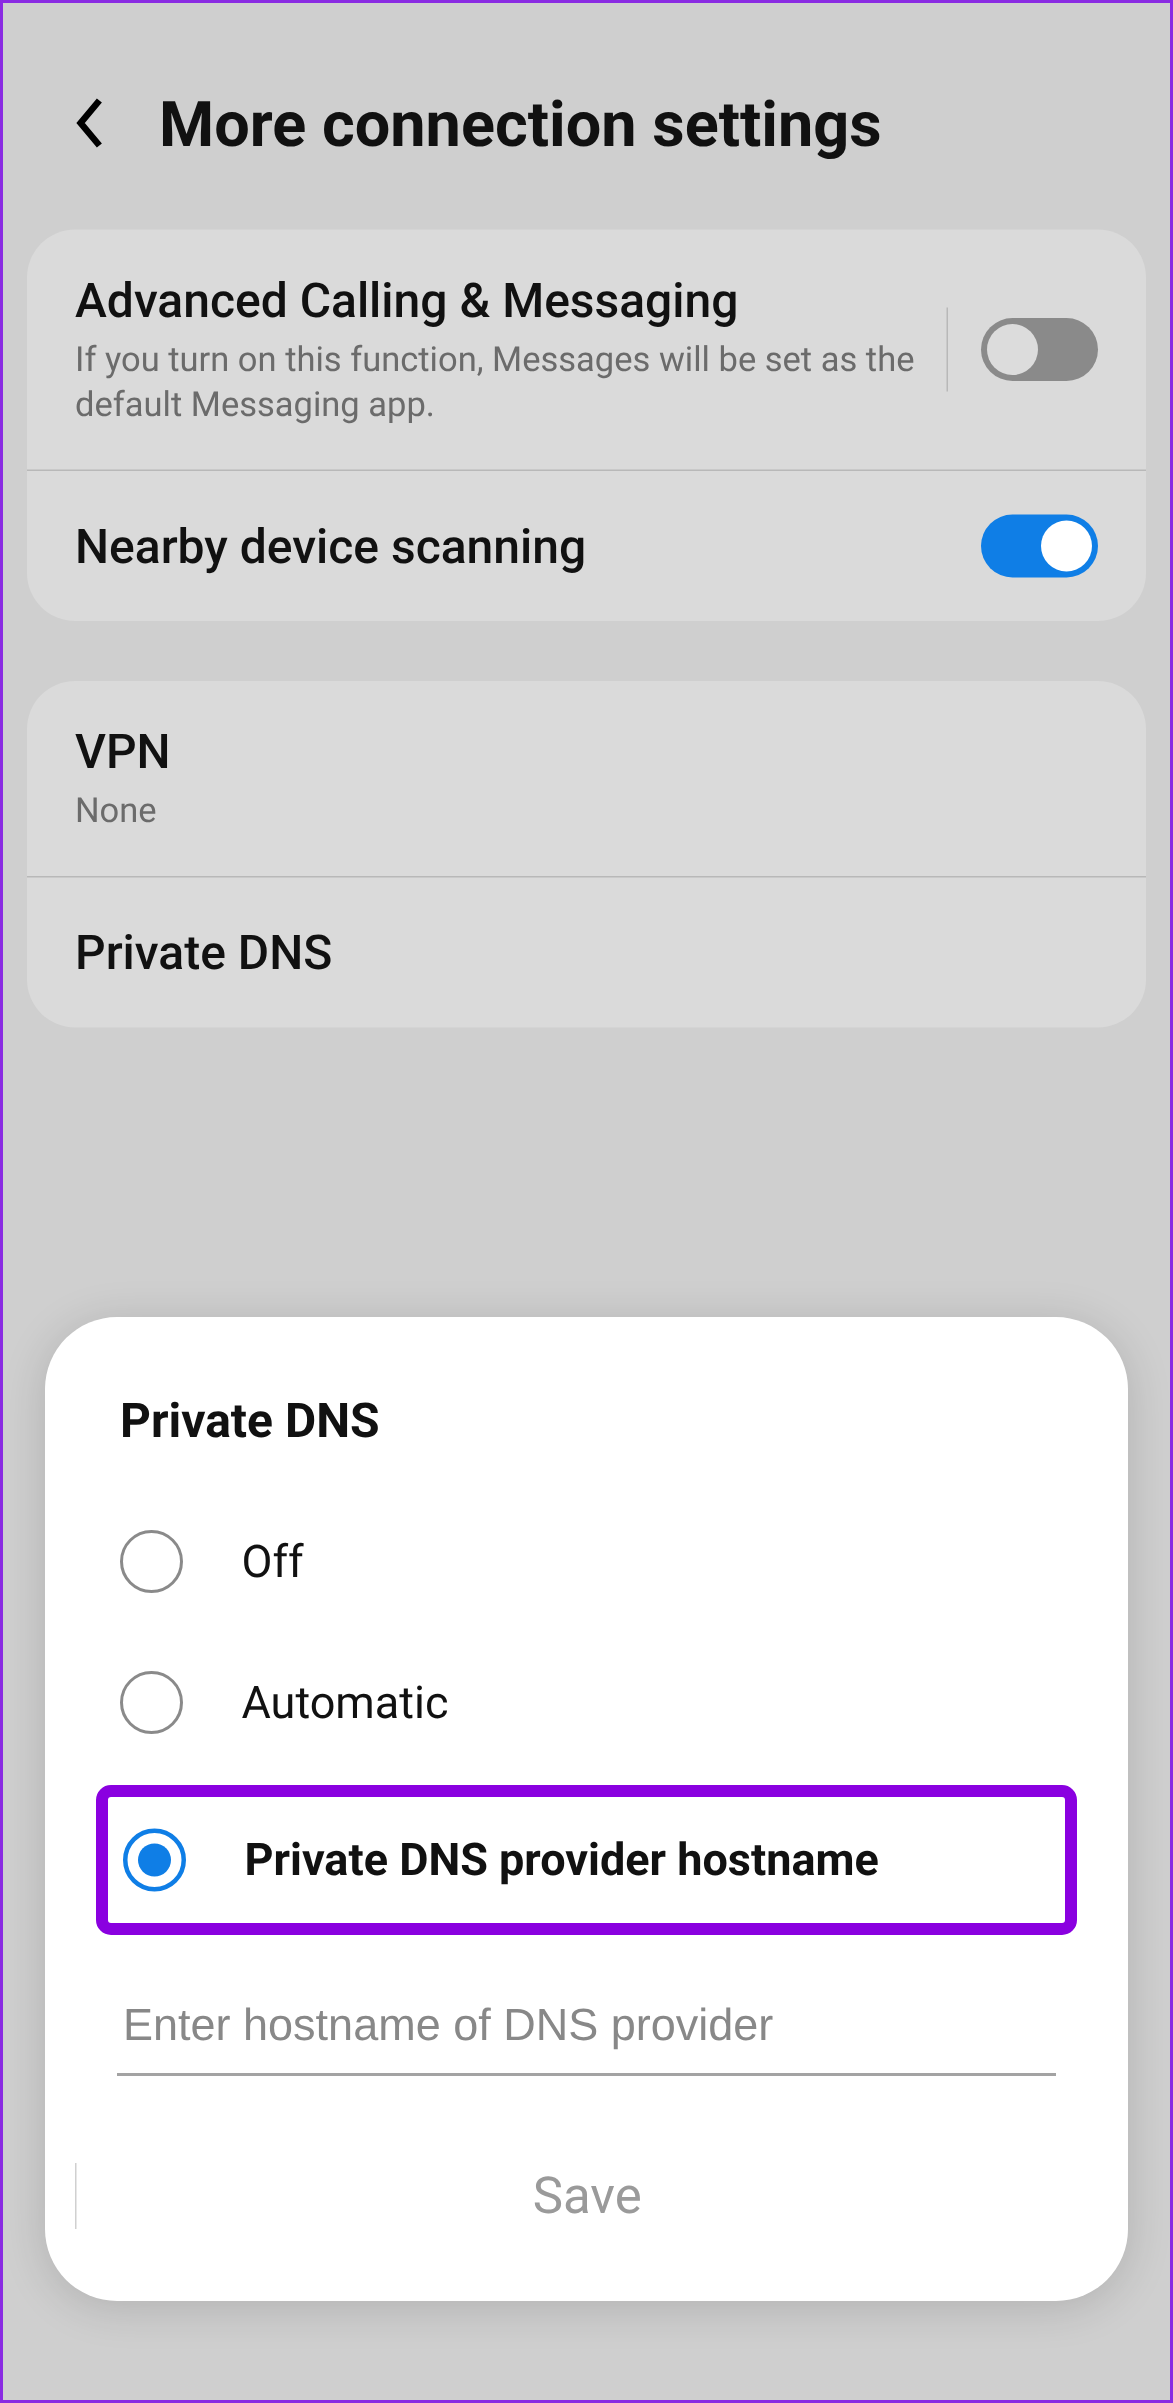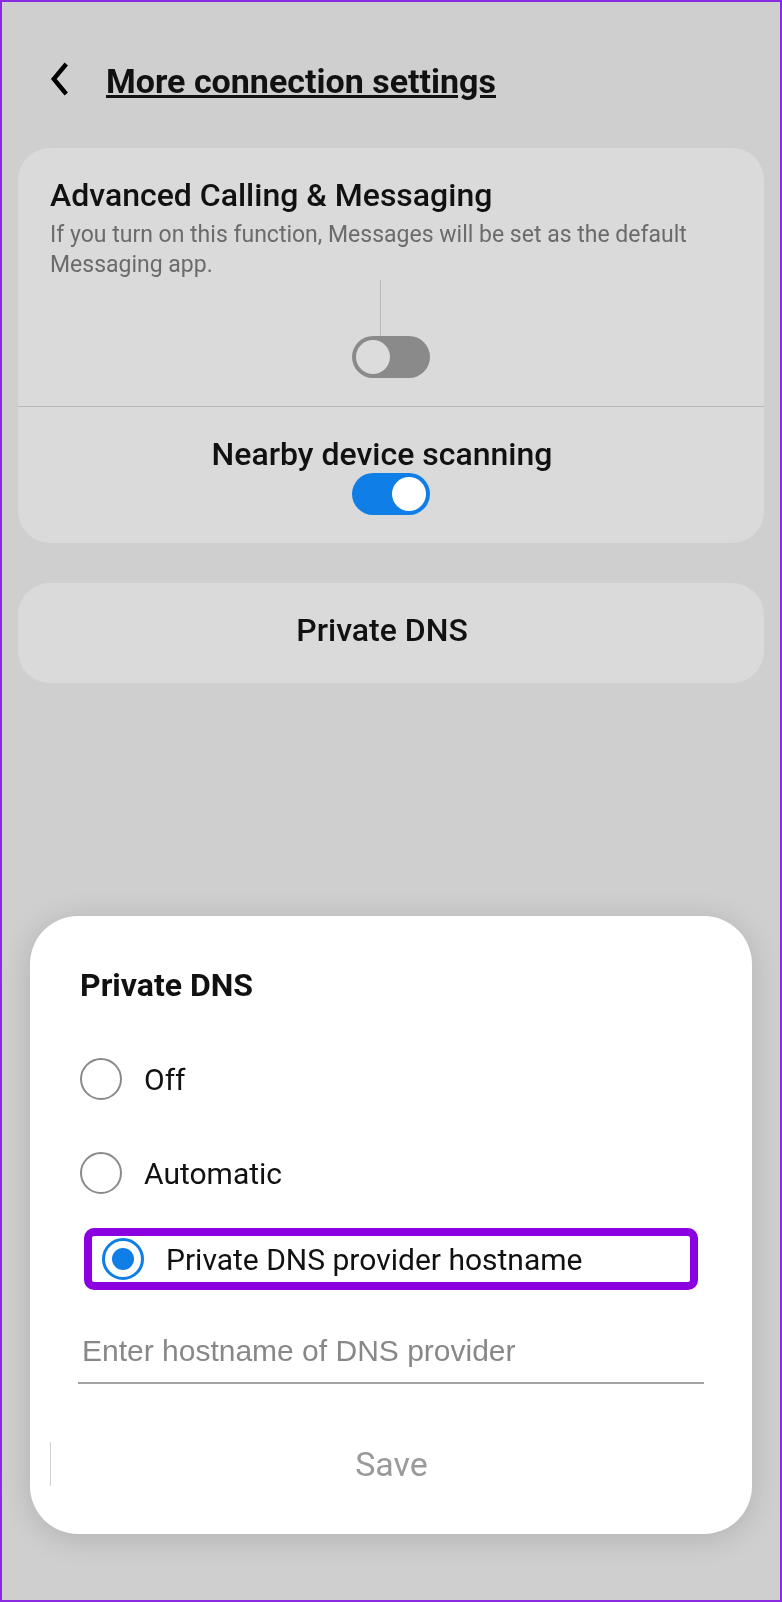--- a/index.html
+++ b/index.html
@@ -18,39 +18,37 @@
   }
   
   .header {
     display: flex;
     align-items: center;
     padding: 55px 30px 45px 40px;
     gap: 30px;
   }
   .back-icon svg { width: 32px; height: 40px; stroke: #000; stroke-width: 3.5; fill: none; }
   .title {
-    font-size: 34px;
+    font-size: 42px;
     font-weight: 700;
     color: #111;
-    text-decoration: underline;
   }
   
   .card {
     background: #dadada;
     margin: 0 14px 40px 14px;
     border-radius: 32px;
     padding: 0;
   }
   .row {
     padding: 28px 32px;
     display: flex;
     align-items: center;
     border-bottom: 1px solid #b8b8b8;
     min-height: 100px;
-    flex-direction: column;
   }
   .row:last-child { border-bottom: none; }
   .row-text { flex: 1; padding-right: 18px; }
   .row-title {
     font-size: 32px;
     font-weight: 500;
     color: #111;
   }
   .row-sub {
     font-size: 23px;
@@ -94,21 +92,21 @@
   }
   .dialog-title {
     font-size: 32px;
     font-weight: 700;
     padding: 0 50px 28px 50px;
     color: #111;
   }
   .radio-row {
     display: flex;
     align-items: center;
-    gap: 22px;
+    gap: 39px;
     padding: 26px 50px;
     font-size: 30px;
     color: #111;
   }
   .radio {
     width: 42px; height: 42px;
     border-radius: 50%;
     border: 2px solid #8a8a8a;
     display: flex;
     align-items: center;
@@ -119,22 +117,23 @@
     border: 3px solid #0f7ee6;
   }
   .radio .dot {
     width: 22px; height: 22px;
     border-radius: 50%;
     background: #0f7ee6;
   }
   .highlight {
     border: 8px solid #8a00e0;
     border-radius: 10px;
-    margin: 8px 54px;
-    padding: 2px 10px !important;
+    margin: 8px 34px;
+    padding: 21px 10px !important;
+    font-weight: bold;
   }
   .hostname-input {
     width: calc(100% - 96px);
     margin: 22px 48px 10px 48px;
     border: none;
     border-bottom: 2px solid #a3a3a3;
     font-size: 30px;
     padding: 14px 4px;
     color: #111;
     background: transparent;
@@ -191,20 +190,26 @@
       <div class="row-text">
         <div class="row-title">Nearby device scanning</div>
       </div>
       <div class="toggle on">
           <div class="knob"></div>
         </div>
     </div>
   </div>
 
   <div class="card">
+    <div class="row">
+      <div class="row-text">
+        <div class="row-title">VPN</div>
+        <div class="row-sub">None</div>
+      </div>
+    </div>
     <div class="row" style="border-bottom:none;">
       <div class="row-text">
         <div class="row-title">Private DNS</div>
       </div>
     </div>
   </div>
 
   <div class="dialog">
     <div class="dialog-title">Private DNS</div>
 

